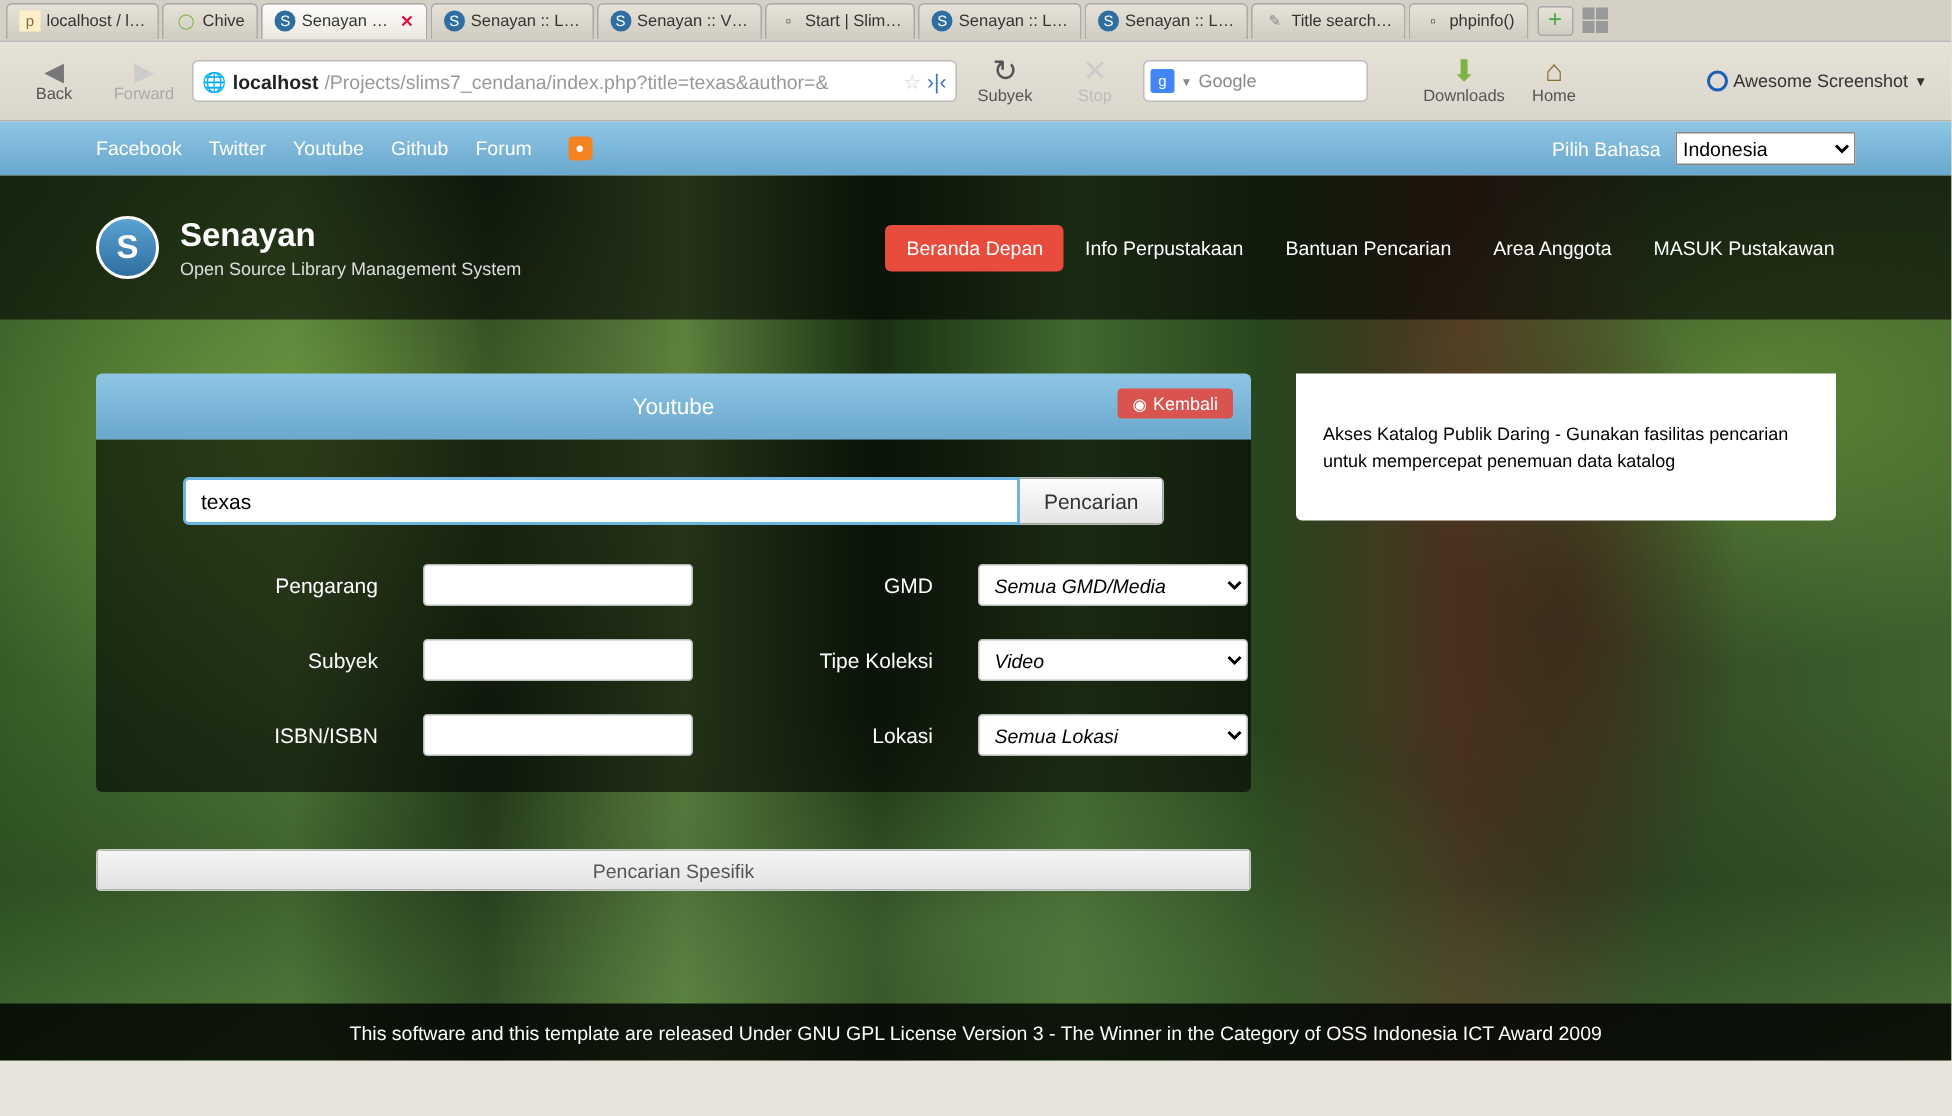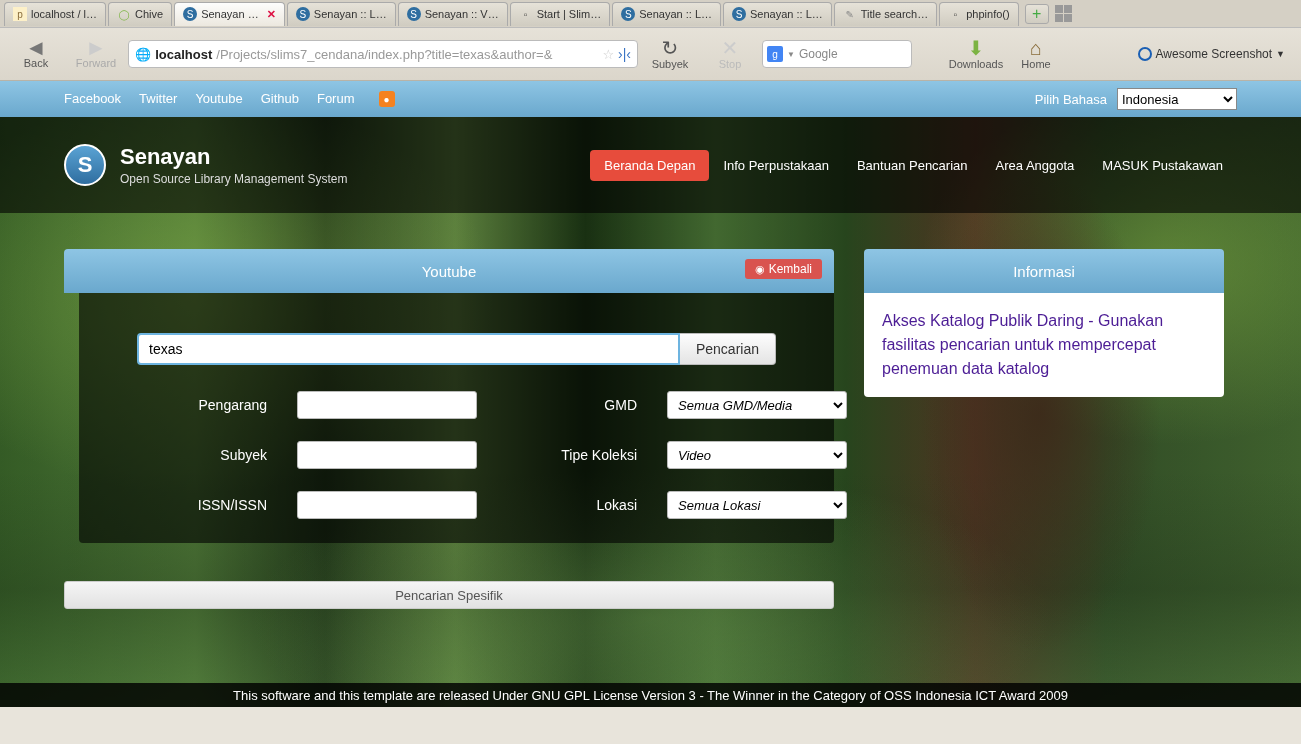--- a/index.html
+++ b/index.html
@@ -64,34 +64,34 @@
 .main-nav a.active { background: #e74c3c; }
 
 .content-row { position: relative; display: flex; gap: 30px; padding: 36px 64px 0; }
 .left-col { width: 770px; }
 .right-col { width: 360px; }
 
 .panel-head { background: linear-gradient(#8ec5e4, #6aa8cd); height: 44px; border-radius: 4px 4px 0 0; display: flex; align-items: center; justify-content: center; color: #fff; font-size: 15px; position: relative; }
 .back-btn { position: absolute; right: 12px; top: 10px; background: #d9534f; color: #fff; font-size: 12px; padding: 3px 10px; border-radius: 3px; display: flex; align-items: center; gap: 4px; cursor: pointer; }
 .back-btn .arr { font-size: 11px; }
 
-.panel-body { background: rgba(0,0,0,0.6); padding: 40px 58px 24px; border-radius: 0 0 4px 4px; margin-left: 15px; }
+.panel-body { background: rgba(0,0,0,0.6); padding: 25px 58px 24px; border-radius: 0 0 4px 4px; }
 .search-row { display: flex; margin-bottom: 26px; }
 .search-row input { flex: 1; height: 32px; border: 2px solid #6db4e0; border-radius: 4px 0 0 4px; padding: 0 10px; font-size: 14px; outline: none; }
 .search-row button { height: 32px; padding: 0 16px; background: linear-gradient(#fdfdfd, #e4e4e4); border: 1px solid #bbb; border-left: none; border-radius: 0 4px 4px 0; font-size: 14px; color: #333; cursor: pointer; }
 
 .form-grid { display: grid; grid-template-columns: 130px 180px 130px 180px; column-gap: 30px; row-gap: 22px; align-items: center; }
 .form-grid label { color: #fff; font-size: 14px; text-align: right; }
 .form-grid input, .form-grid select { height: 28px; border: 1px solid #bbb; border-radius: 3px; padding: 0 6px; font-size: 13px; background: #fff; width: 100%; font-style: italic; }
 
 .specific-bar { margin-top: 38px; height: 28px; background: linear-gradient(#f5f5f5, #e2e2e2); border: 1px solid #ccc; border-radius: 3px; color: #555; font-size: 13px; display: flex; align-items: center; justify-content: center; cursor: pointer; }
 
-.info-panel .panel-body2 { background: #fff; padding: 16px 18px; border-radius: 0 0 4px 4px; color: #4c1d95; font-size: 16px; line-height: 1.5; }
-
-.footer { position: absolute; bottom: 0; left: 0; right: 0; height: 24px; background: rgba(0,0,0,0.82); color: #fff; font-size: 13px; display: flex; align-items: center; justify-content: center; }
+.info-panel .panel-body2 { background: #fff; padding: 31px 18px; border-radius: 0 0 4px 4px; color: #000000; font-size: 12px; line-height: 1.5; }
+
+.footer { position: absolute; bottom: 0; left: 0; right: 0; height: 38px; background: rgba(0,0,0,0.82); color: #fff; font-size: 13px; display: flex; align-items: center; justify-content: center; }
 </style>
 </head>
 <body>
 
 <div class="browser-chrome">
   <div class="tab-bar">
     <div class="tab">
         <span class="favicon" style="background:#fdf0c8;color:#8a6d3b;">p</span>
         <span class="tab-label">localhost / l…</span>
       </div>
@@ -237,32 +237,29 @@
             <label>Pengarang</label>
             <input type="text" style="">
             <label>GMD</label>
             <select><option>Semua GMD/Media</option></select>
 
             <label>Subyek</label>
             <input type="text" style="">
             <label>Tipe Koleksi</label>
             <select><option>Video</option></select>
 
-            <label>ISSN/ISSN</label>
+            <label>ISBN/ISBN</label>
             <input type="text" style="">
             <label>Lokasi</label>
             <select><option>Semua Lokasi</option></select>
           </div>
         </div>
         <div class="specific-bar">Pencarian Spesifik</div>
       </div>
 
       <div class="right-col info-panel">
-        <div class="panel-head">
-          <span>Informasi</span>
-        </div>
         <div class="panel-body2">Akses Katalog Publik Daring - Gunakan fasilitas pencarian untuk mempercepat penemuan data katalog</div>
       </div>
     </div>
 
     <div class="footer">This software and this template are released Under GNU GPL License Version 3 - The Winner in the Category of OSS Indonesia ICT Award 2009</div>
   </div>
 </div>
 
 </body></html>

